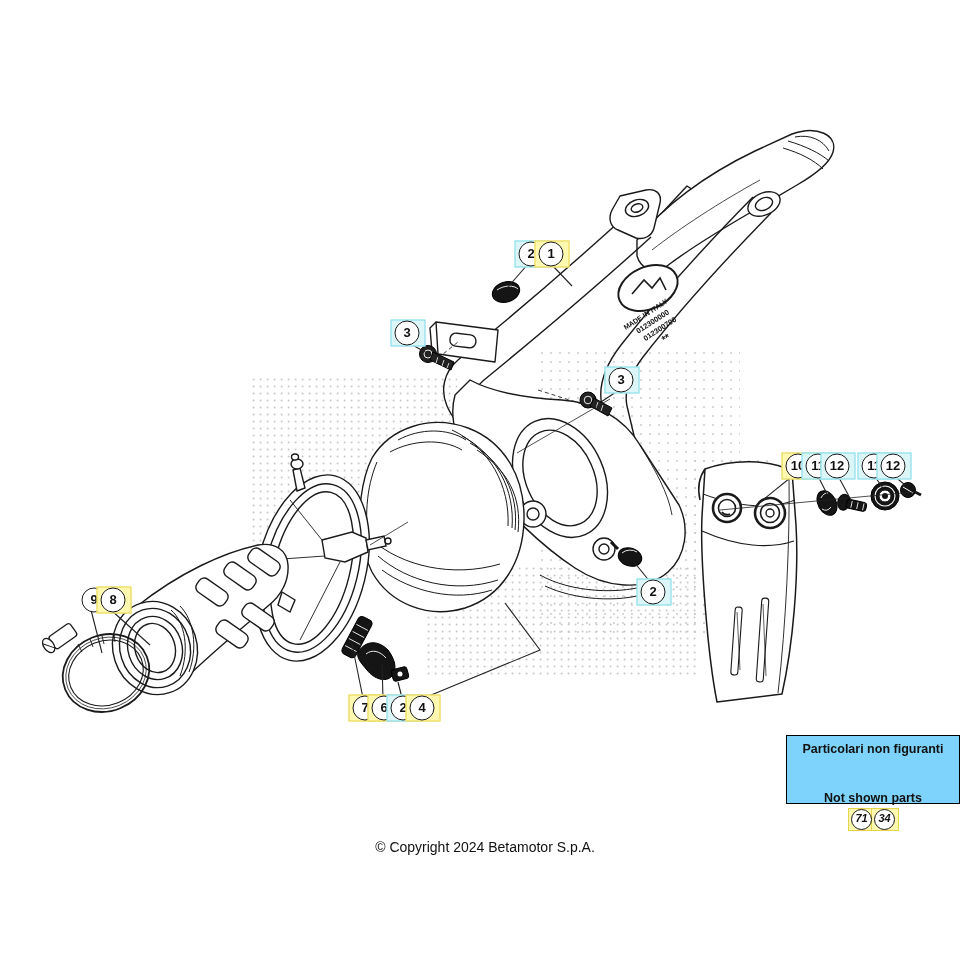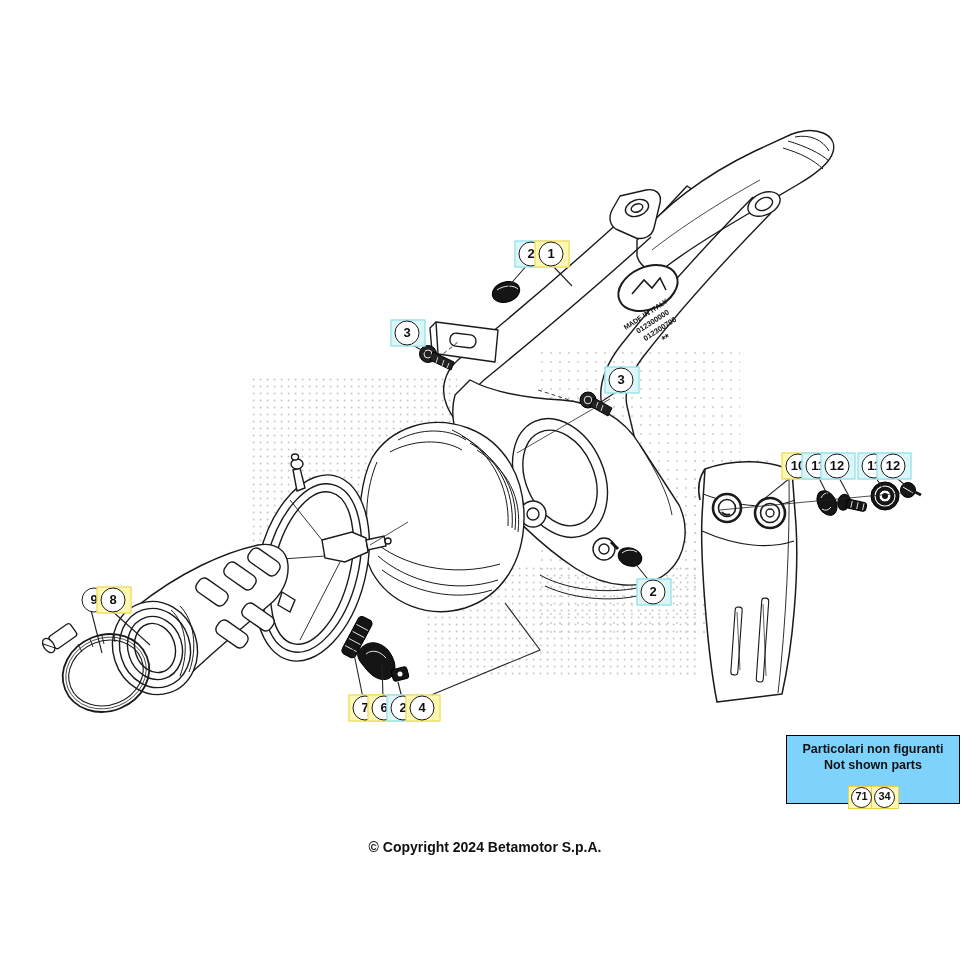--- a/index.html
+++ b/index.html
@@ -13,33 +13,33 @@
   .callout .num{display:block;width:23px;height:23px;border:1.7px solid #1a1a1a;
     border-radius:50%;background:#fff;font-weight:bold;font-size:13px;line-height:21px;
     text-align:center;position:relative;z-index:1;}
   .callout::before{content:none;position:absolute;left:-4px;top:-1px;width:33px;height:25px;z-index:0;}
   .callout.hl-yellow::before{content:"";background:#FFF8B0;border:1.5px solid #E6D44A;}
   .callout.hl-cyan::before{content:"";background:#DCF6F8;border:1.5px solid #7EDBE8;}
 
   
   .note-box{position:absolute;left:786px;top:735px;width:172px;height:67px;
     border:1.3px solid #000;background:#7dd3fc;text-align:center;z-index:4;}
-  .note-box .nb-line{font-weight:bold;font-size:12.5px;line-height:16px;}
+  .note-box .nb-line{font-weight:bold;font-size:12.5px;line-height:16px;margin-top:33px;}
   .note-box .nb-line:first-child{margin-top:5px;}
-  .nb-items{margin-top:14px;}
+  .nb-items{margin-top:3px;font-style:italic;}
   .mini{display:inline-block;position:relative;margin:0 1px;vertical-align:middle;}
   .mini .num{display:block;width:19px;height:19px;border:1.5px solid #1a1a1a;border-radius:50%;
     background:#fff;font-weight:bold;font-size:11px;line-height:17px;text-align:center;
     position:relative;z-index:1;}
   .mini::before{content:"";position:absolute;left:-3px;top:-1px;width:26px;height:21px;
     background:#FFF8B0;border:1px solid #E6D44A;z-index:0;}
 
   
   .copyright{position:absolute;left:290px;top:839px;width:390px;text-align:center;
-    font-weight:bold;font-size:14px;z-index:4;}
+    font-weight:normal;font-size:14px;z-index:4;}
 </style>
 </head>
 <body>
 
 <div id="stage">
 
 <svg class="diagram" width="980" height="980" viewBox="0 0 980 980">
   <defs>
     <pattern id="dots" width="7" height="7" patternUnits="userSpaceOnUse">
       <circle cx="1.6" cy="1.6" r="1" fill="#909090"></circle>

